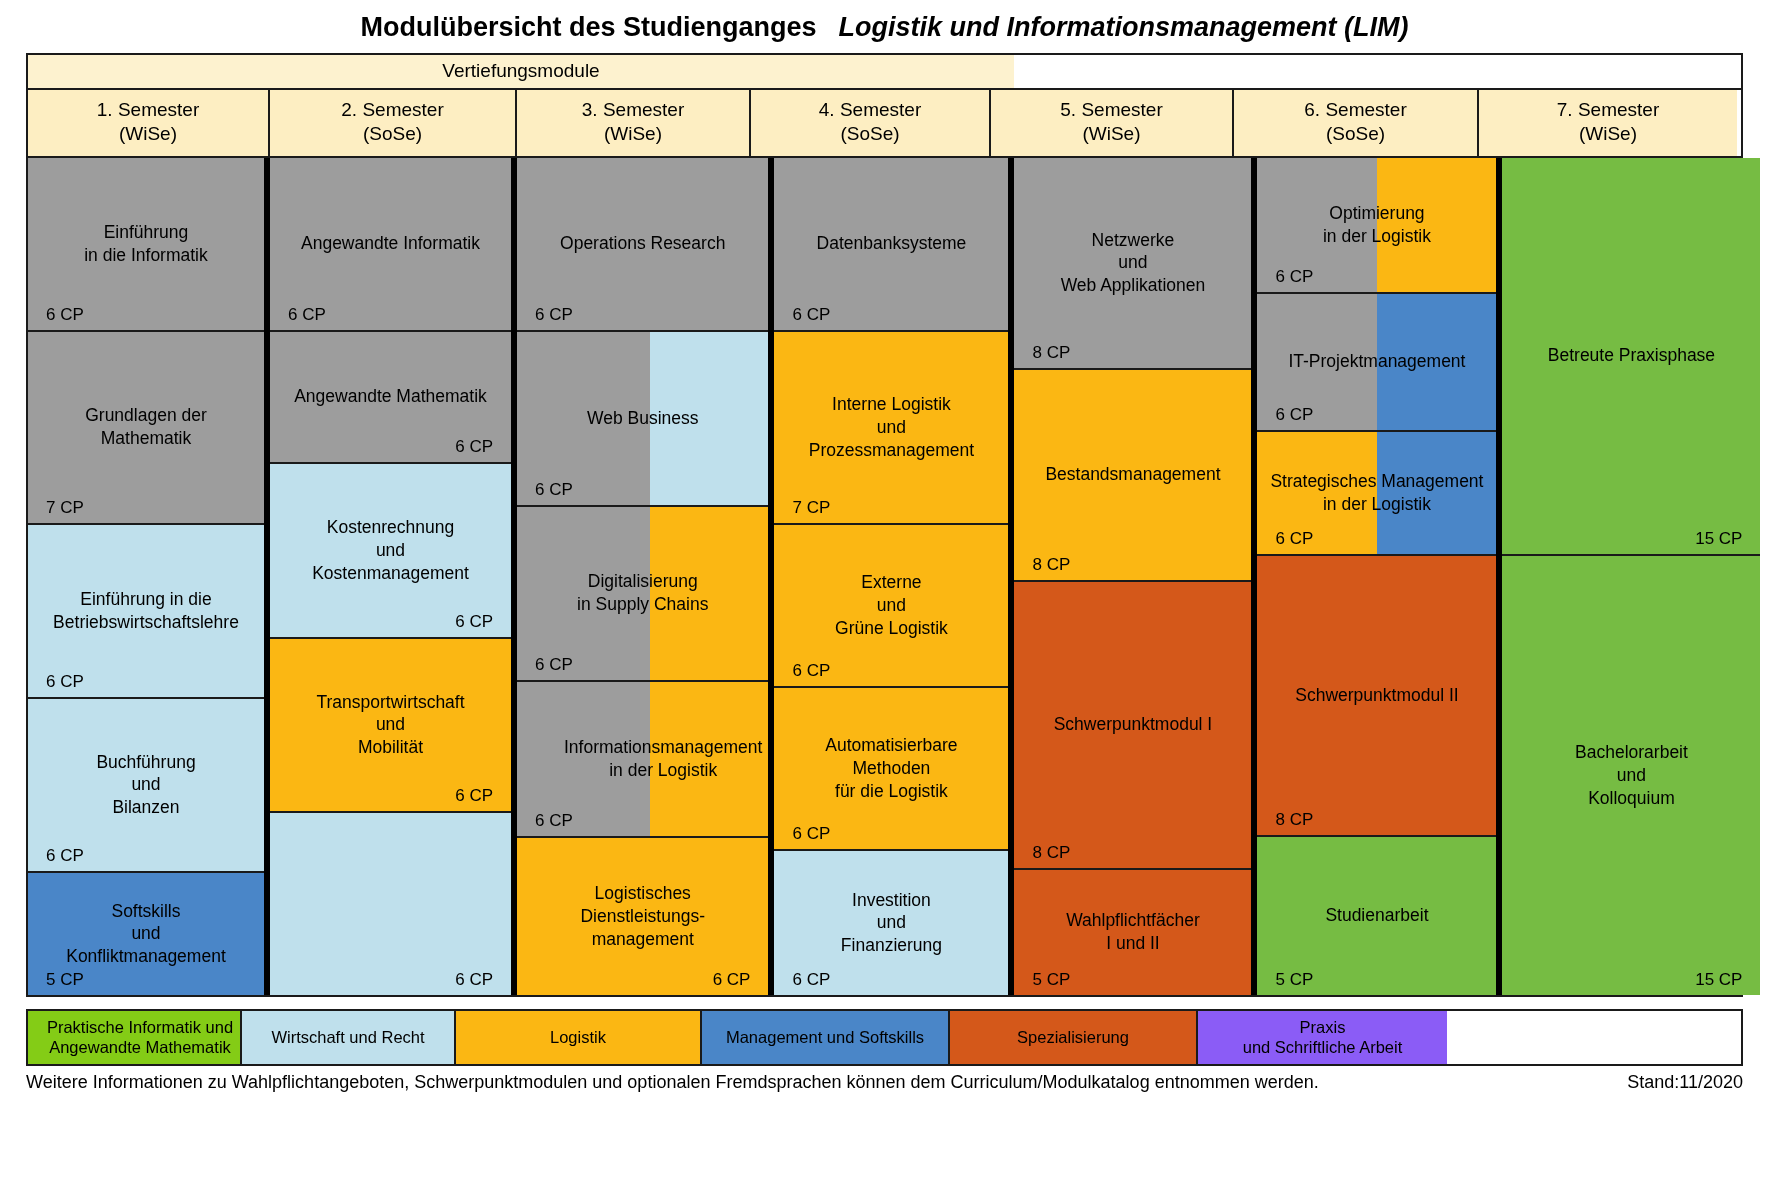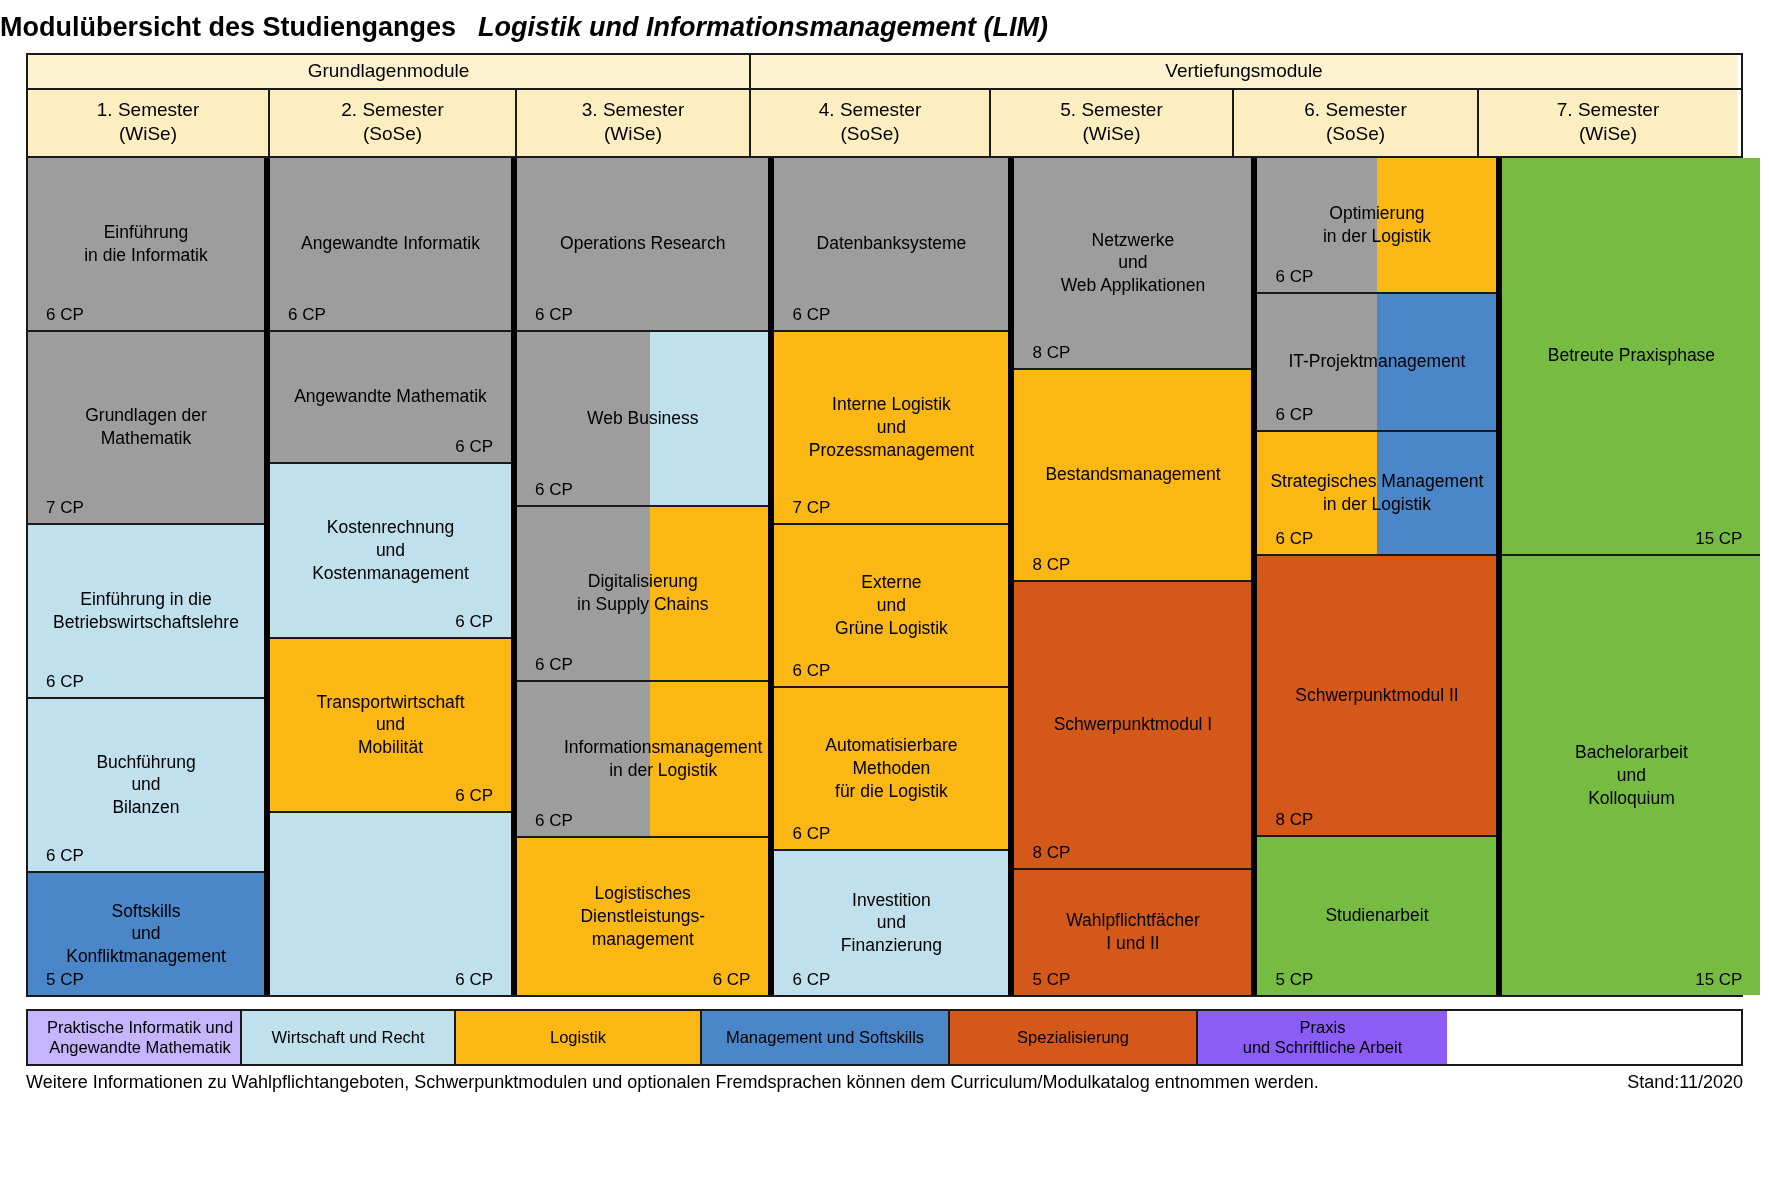--- a/index.html
+++ b/index.html
@@ -4,21 +4,21 @@
 <style>
   html,body{margin:0;padding:0;background:#ffffff;}
   body{
     width:1769px;height:1200px;
     font-family:"Liberation Sans", sans-serif;
     color:#000;
     position:relative;
     overflow:hidden;
   }
   .title{
-    text-align:left;
+    text-align:center;
     font-size:27px;
     font-weight:bold;
     padding-top:12px;
     letter-spacing:0px;
   }
   .title .italic{font-style:italic;margin-left:22px;}
   .sheet{
     position:relative;
     margin:10px 26px 0 26px;
     border:2px solid #1a1a1a;
@@ -104,21 +104,20 @@
 </style>
 </head>
 <body>
 
 <div class="title">
   <span>Modulübersicht des Studienganges</span><span class="italic">Logistik und Informationsmanagement (LIM)</span>
 </div>
 
 <div class="sheet">
   <div class="grouprow" id="group-row">
-      <div class="group first" style="width: 723px; flex: 0 0 723px;">Grundlagenmodule</div>
       <div class="group" style="width: 986px; flex: 0 0 986px;">Vertiefungsmodule</div>
     </div>
   <div class="semrow" id="sem-row">
       <div class="semcell" style="flex: 0 0 242px;">
         <div>1. Semester</div>
         <div>(WiSe)</div>
       </div>
       <div class="semcell" style="flex: 0 0 247px;">
         <div>2. Semester</div>
         <div>(SoSe)</div>
@@ -379,21 +378,21 @@
           </div>
           <div class="name">Bachelorarbeit<br>und<br>Kolloquium</div>
           <div class="cp right">15 CP</div>
         </div>
       </div>
     </div>
 </div>
 
 <div class="legendwrap">
   <div class="legend" id="legend-row">
-      <div class="li" style="flex: 0 0 214px; background: #c4b5fd; padding-left: 16px;">
+      <div class="li" style="flex: 0 0 214px; background: #84cc16; padding-left: 16px;">
         <span>Praktische Informatik und<br>Angewandte Mathematik</span>
       </div>
       <div class="li" style="flex: 0 0 214px; background: rgb(191, 224, 236);">
         <span>Wirtschaft und Recht</span>
       </div>
       <div class="li" style="flex: 0 0 246px; background: rgb(251, 183, 19);">
         <span>Logistik</span>
       </div>
       <div class="li" style="flex: 0 0 248px; background: rgb(74, 134, 200);">
         <span>Management und Softskills</span>

